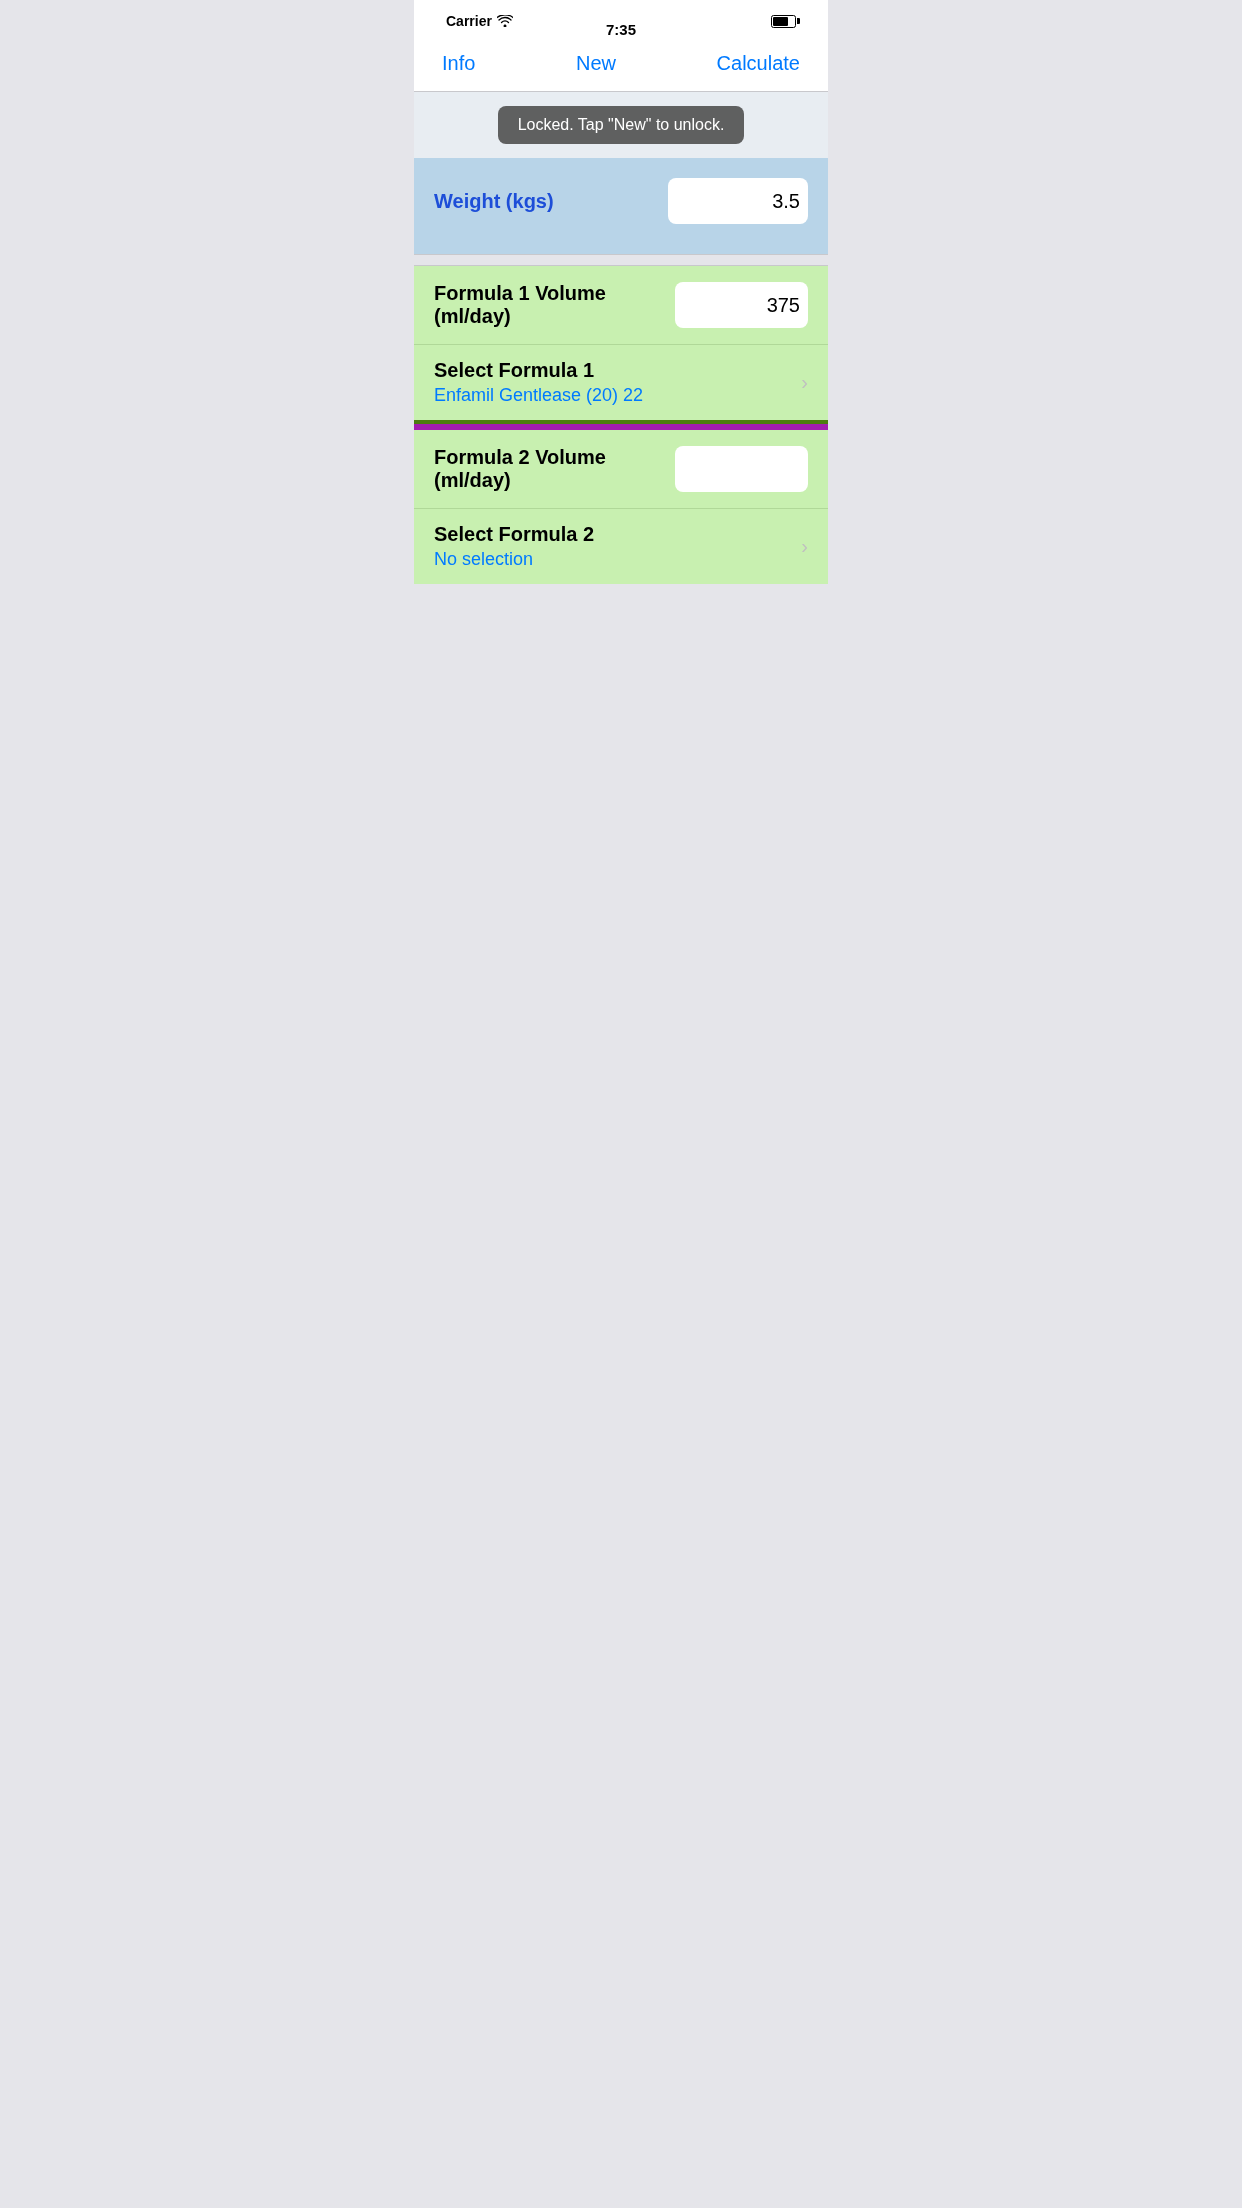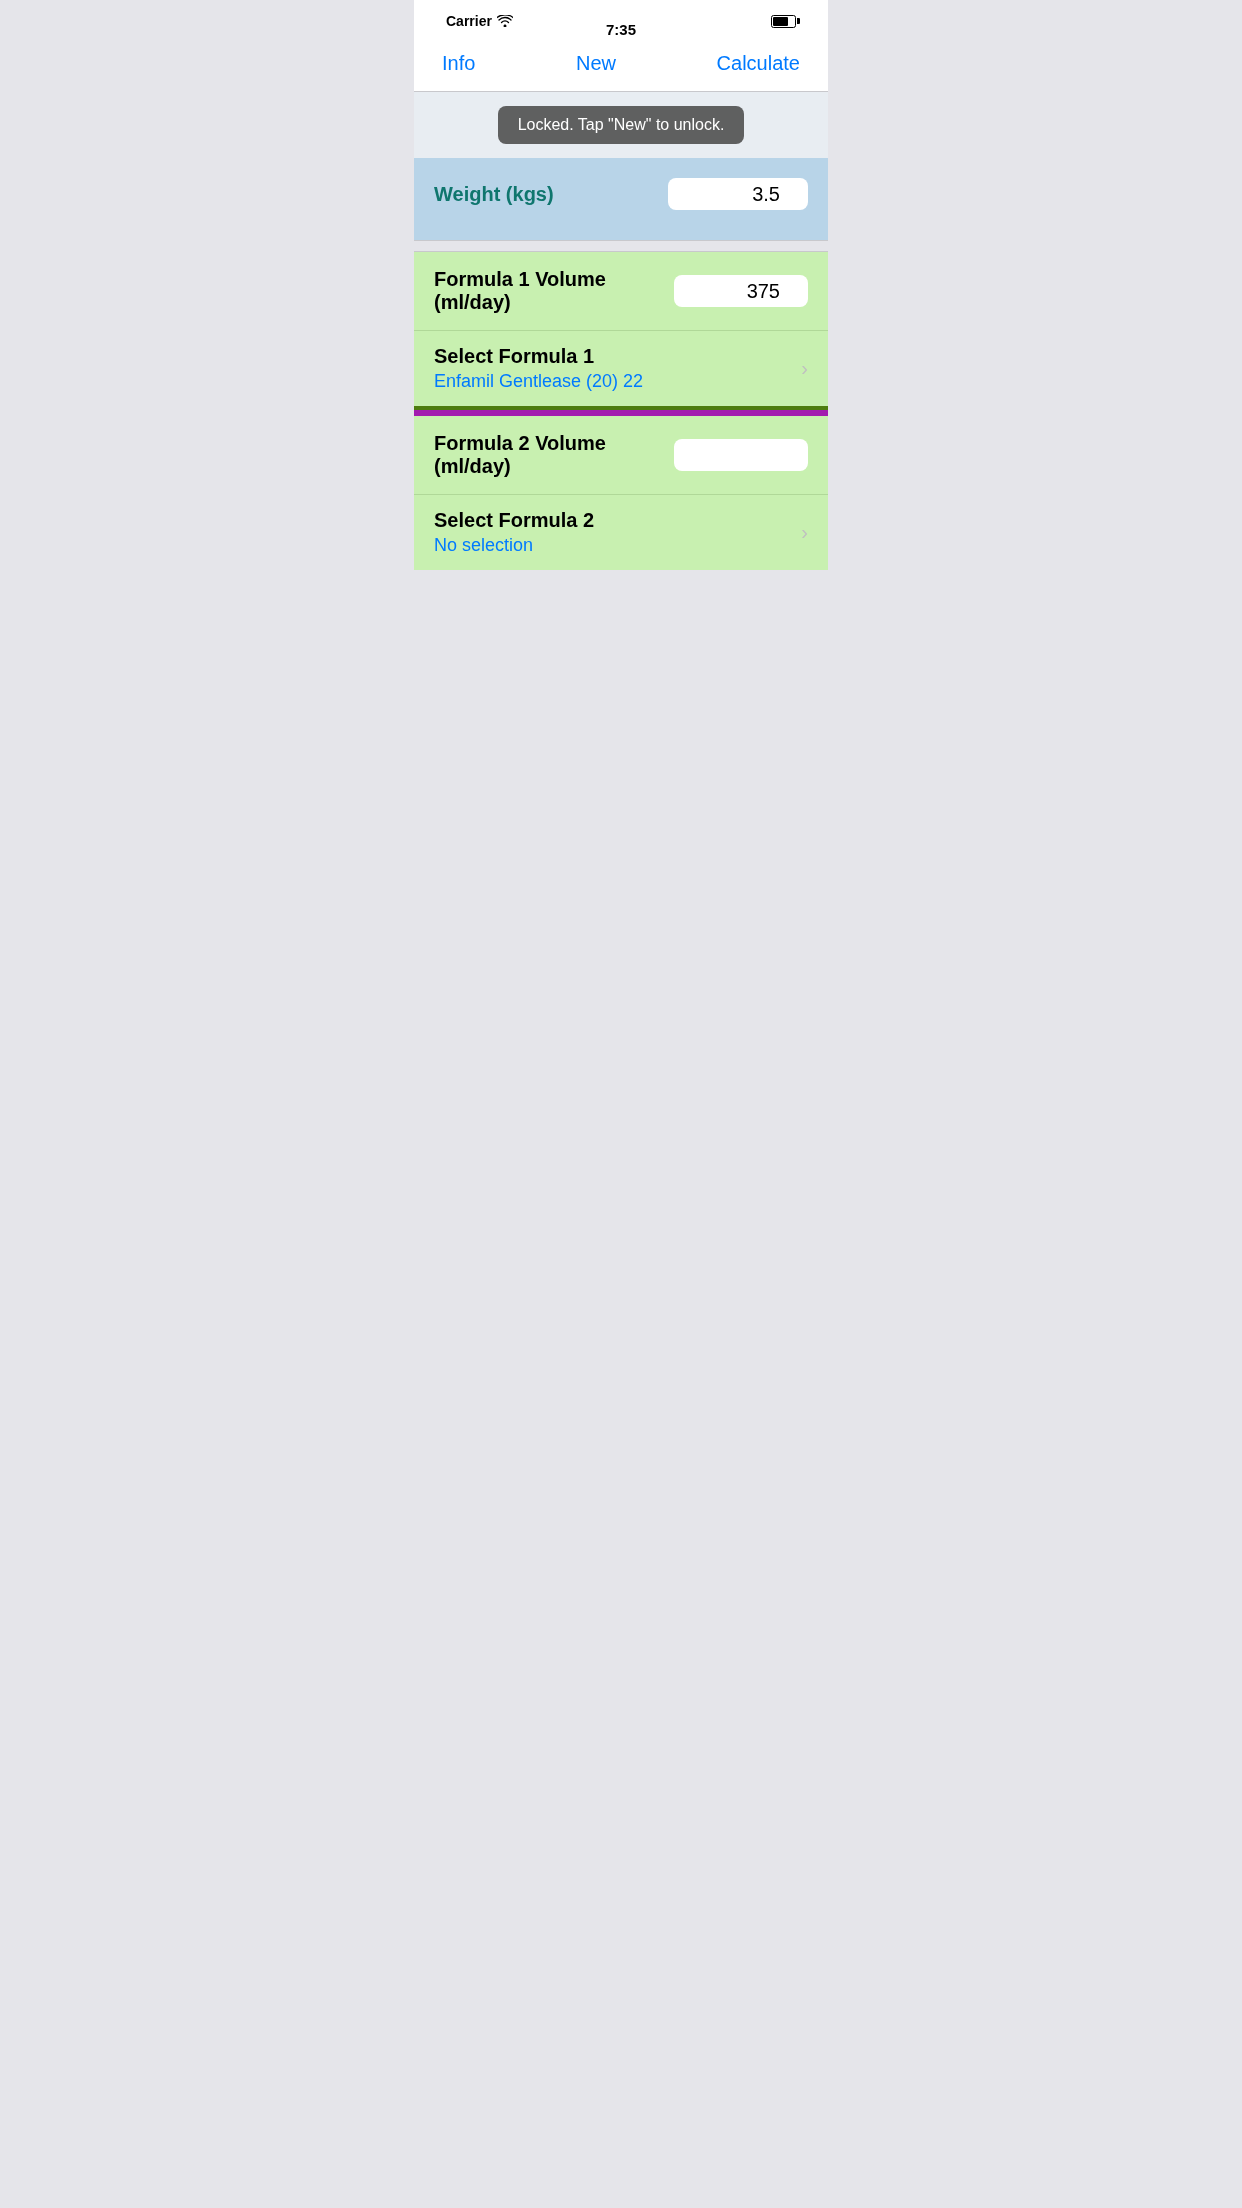--- a/index.html
+++ b/index.html
@@ -126,32 +126,32 @@
 
     .row-with-input {
       display: flex;
       justify-content: space-between;
       align-items: center;
     }
 
     .row-label {
       font-size: 20px;
       font-weight: 700;
-      color: #0f766e;
+      color: #1d4ed8;
     }
 
     .input-box {
       background: #fff;
       border-radius: 8px;
       width: 140px;
-      height: 32px;
+      height: 46px;
       display: flex;
       align-items: center;
       justify-content: flex-end;
-      padding-right: 28px;
+      padding-right: 8px;
       font-size: 20px;
       color: #000;
     }
 
     
     .separator {
       height: 12px;
       background: #e5e5ea;
       border-top: 1px solid #c8c8cc;
       border-bottom: 1px solid #c8c8cc;

